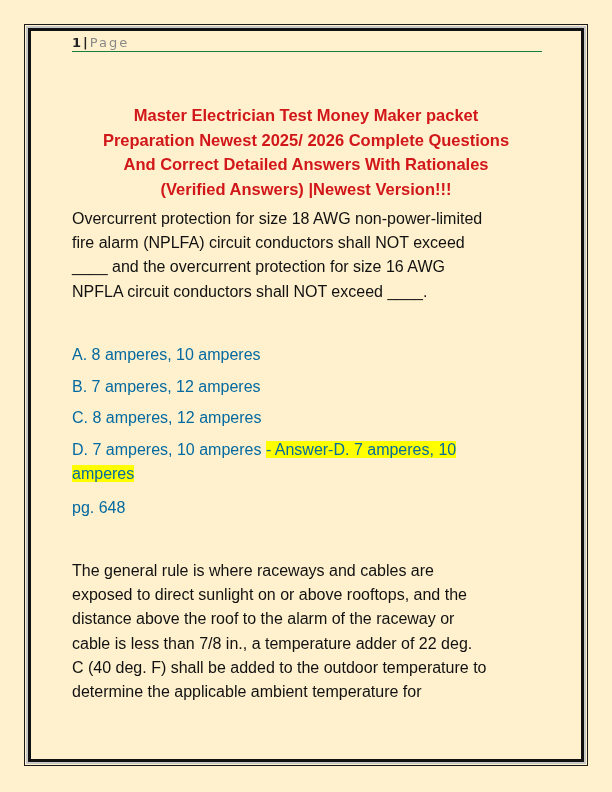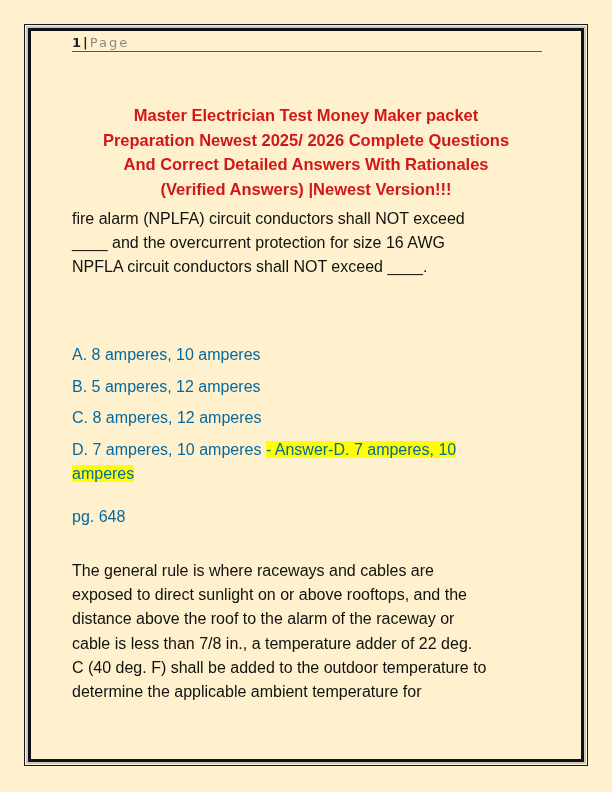--- a/index.html
+++ b/index.html
@@ -99,21 +99,21 @@
       white-space: nowrap;
     }
     .option-d {
       line-height: 24px;
       height: auto;
     }
     .answer-hl {
       background: #ffff00;
     }
     .ref {
-      margin-top: 19px;
+      margin-top: 10px;
       line-height: 24px;
     }
     .q2 { top: 559px; }
   </style>
 </head>
 <body>
 
 <div class="frame-outer">
   <div class="frame-gap"></div>
   <div class="frame-inner"></div>
@@ -124,28 +124,29 @@
 </div>
 
 <div class="title">
   <div>Master Electrician Test Money Maker packet</div>
   <div>Preparation Newest 2025/ 2026 Complete Questions</div>
   <div>And Correct Detailed Answers With Rationales</div>
   <div>(Verified Answers) |Newest Version!!!</div>
 </div>
 
 <div class="body-text q1">
+  <div>Overcurrent protection for size 18 AWG non-power-limited</div>
   <div>fire alarm (NPLFA) circuit conductors shall NOT exceed</div>
   <div>____ and the overcurrent protection for size 16 AWG</div>
   <div>NPFLA circuit conductors shall NOT exceed ____.</div>
 </div>
 
 <div class="options">
   <div class="option">A. 8 amperes, 10 amperes</div>
-  <div class="option">B. 5 amperes, 12 amperes</div>
+  <div class="option">B. 7 amperes, 12 amperes</div>
   <div class="option">C. 8 amperes, 12 amperes</div>
   <div class="option option-d">
     <span>D. 7 amperes, 10 amperes</span>
     <span class="answer-hl">- Answer-D. 7 amperes, 10</span><br>
     <span class="answer-hl">amperes</span>
   </div>
   <div class="ref">pg. 648</div>
 </div>
 
 <div class="body-text q2">

